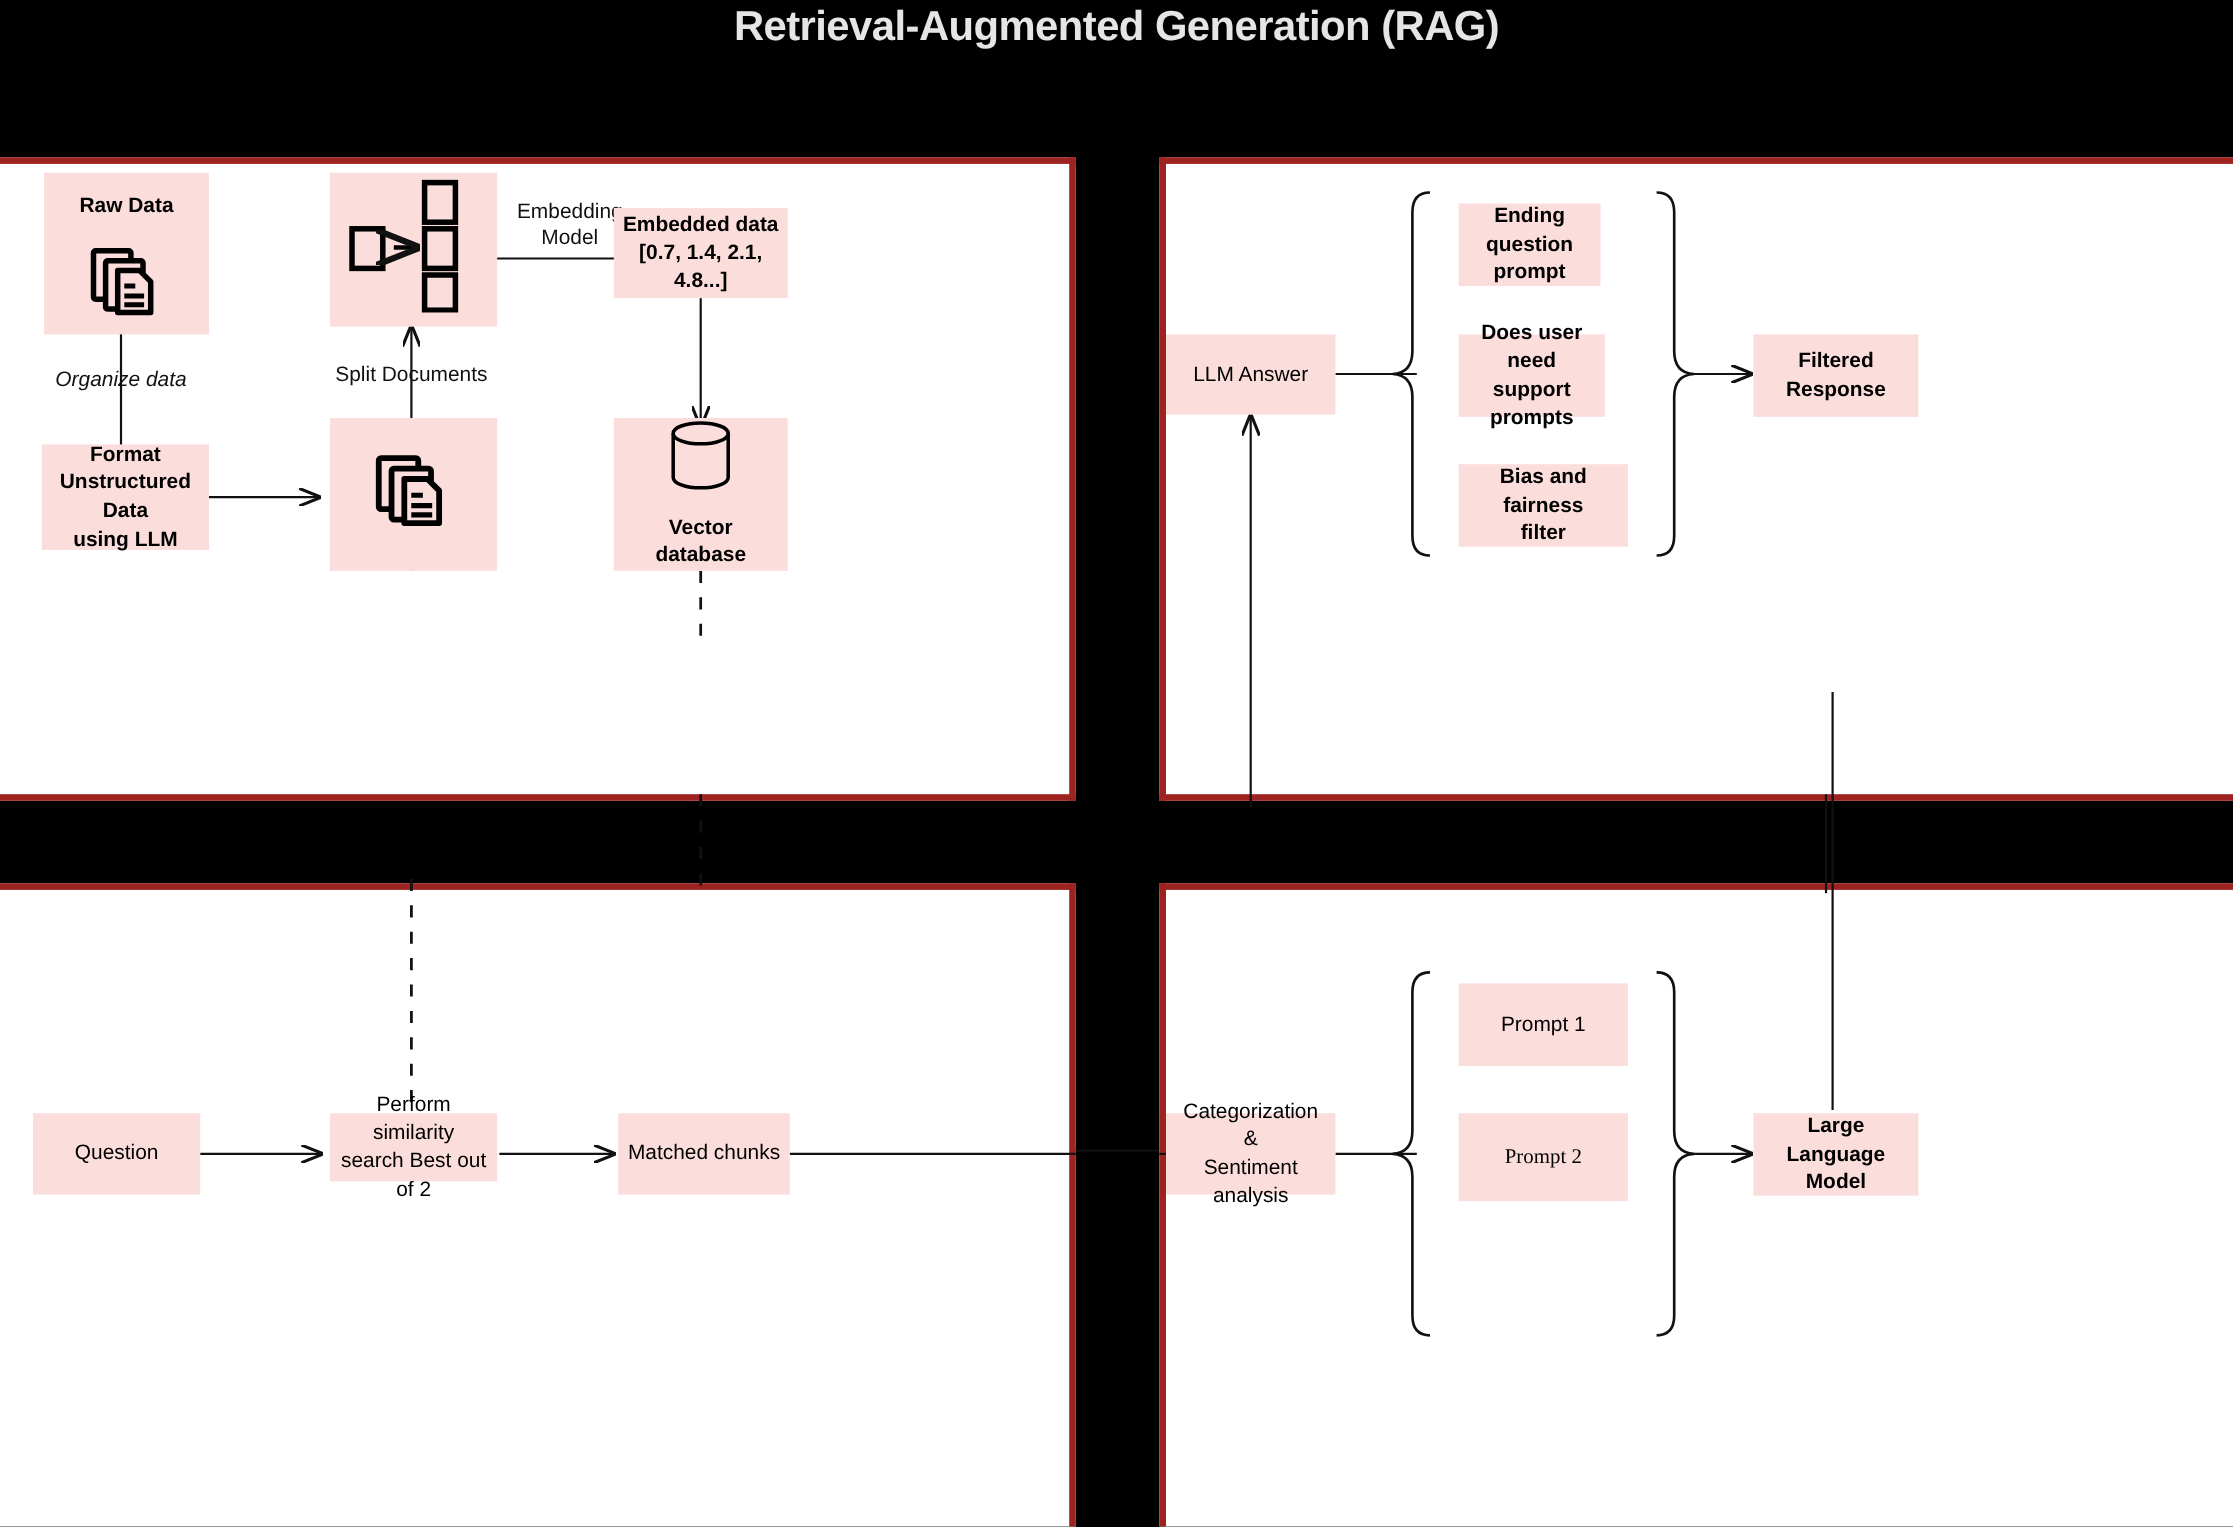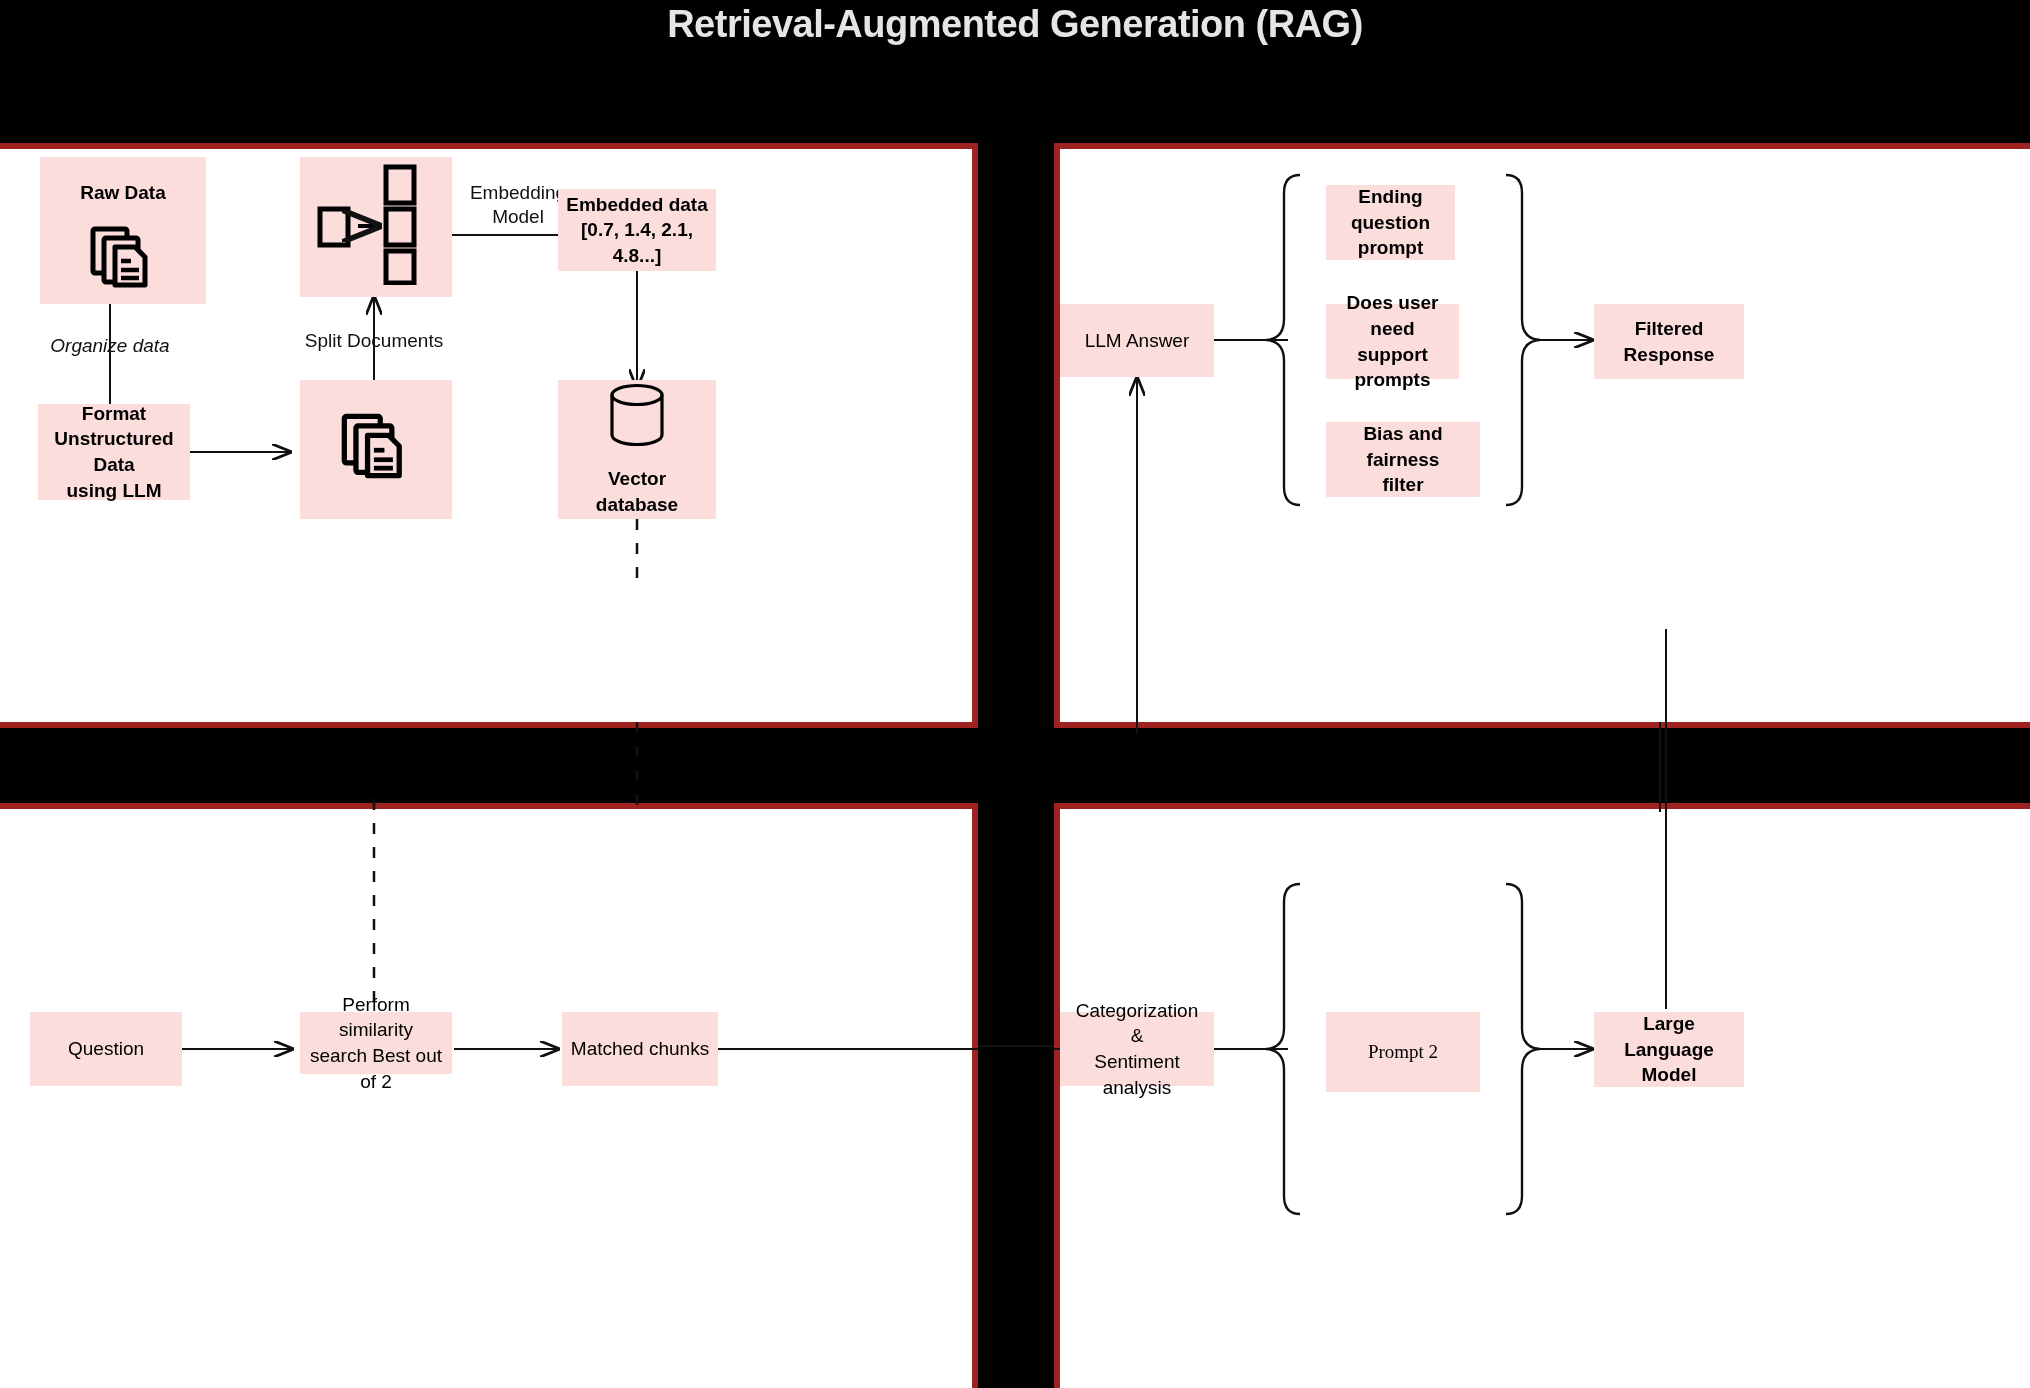--- a/index.html
+++ b/index.html
@@ -69,21 +69,21 @@
 
     <line x1="374" y1="370" x2="374" y2="148" stroke="#111" stroke-width="2" marker-end="url(#ah)"></line>
 
     <line x1="450" y1="86" x2="578" y2="86" stroke="#111" stroke-width="2" marker-end="url(#ah)"></line>
 
     <line x1="637" y1="122" x2="637" y2="238" stroke="#111" stroke-width="2" marker-end="url(#ah)"></line>
 
     <line x1="637" y1="370" x2="637" y2="430" stroke="#111" stroke-width="2.5" stroke-dasharray="11 13"></line>
   </svg>
 
-  <div class="box bold" style="left:40px; top:8px; width:166px; height:147px; justify-content:flex-end; padding-top:18px;">
+  <div class="box bold" style="left:40px; top:8px; width:150px; height:147px; justify-content:space-between; padding-top:18px;">
     <span>Raw Data</span>
     <span class="ico" style="margin-top:16px;">
       <svg width="72" height="72" viewBox="0 0 72 72">
         <rect x="6" y="8" width="34" height="44" rx="2" fill="none" stroke="#000" stroke-width="5"></rect>
         <rect x="17" y="17" width="34" height="44" rx="2" fill="#FBDEDC" stroke="#000" stroke-width="5"></rect>
         <path d="M28 26 h20 l10 10 v28 h-30 z" fill="#FBDEDC" stroke="#000" stroke-width="5" stroke-linejoin="round"></path>
         <line x1="34" y1="40" x2="44" y2="40" stroke="#000" stroke-width="4.5"></line>
         <line x1="34" y1="49" x2="52" y2="49" stroke="#000" stroke-width="4.5"></line>
         <line x1="34" y1="57" x2="52" y2="57" stroke="#000" stroke-width="4.5"></line>
       </svg>
@@ -228,20 +228,21 @@
     <path d="M446 75 q16 0 16 18 v126 q0 20 18 21 q-18 1 -18 21 v126 q0 18 -16 18" fill="none" stroke="#111" stroke-width="2.4"></path>
 
     <line x1="480" y1="240" x2="532" y2="240" stroke="#111" stroke-width="2" marker-end="url(#ah4)"></line>
 
     <line x1="606" y1="-180" x2="606" y2="200" stroke="#111" stroke-width="2"></line>
   </svg>
 
   <div class="box" style="left:0px; top:203px; width:154px; height:74px; white-space:pre-line;">Categorization &amp;
 Sentiment analysis</div>
 
+  <div class="box" style="left:266px; top:85px; width:154px; height:75px;">Prompt 1</div>
 
   <div class="box" style="left:266px; top:203px; width:154px; height:80px;font-family:Liberation Serif, serif;">Prompt 2</div>
 
 
   <div class="box bold" style="left:534px; top:203px; width:150px; height:75px; white-space:pre-line;">Large Language
 Model</div>
 </div>
 
 <svg class="wires" style="left:0; top:722px;" width="2030" height="90">
   <line x1="637" y1="0" x2="637" y2="90" stroke="#111" stroke-width="2.5" stroke-dasharray="11 13"></line>

